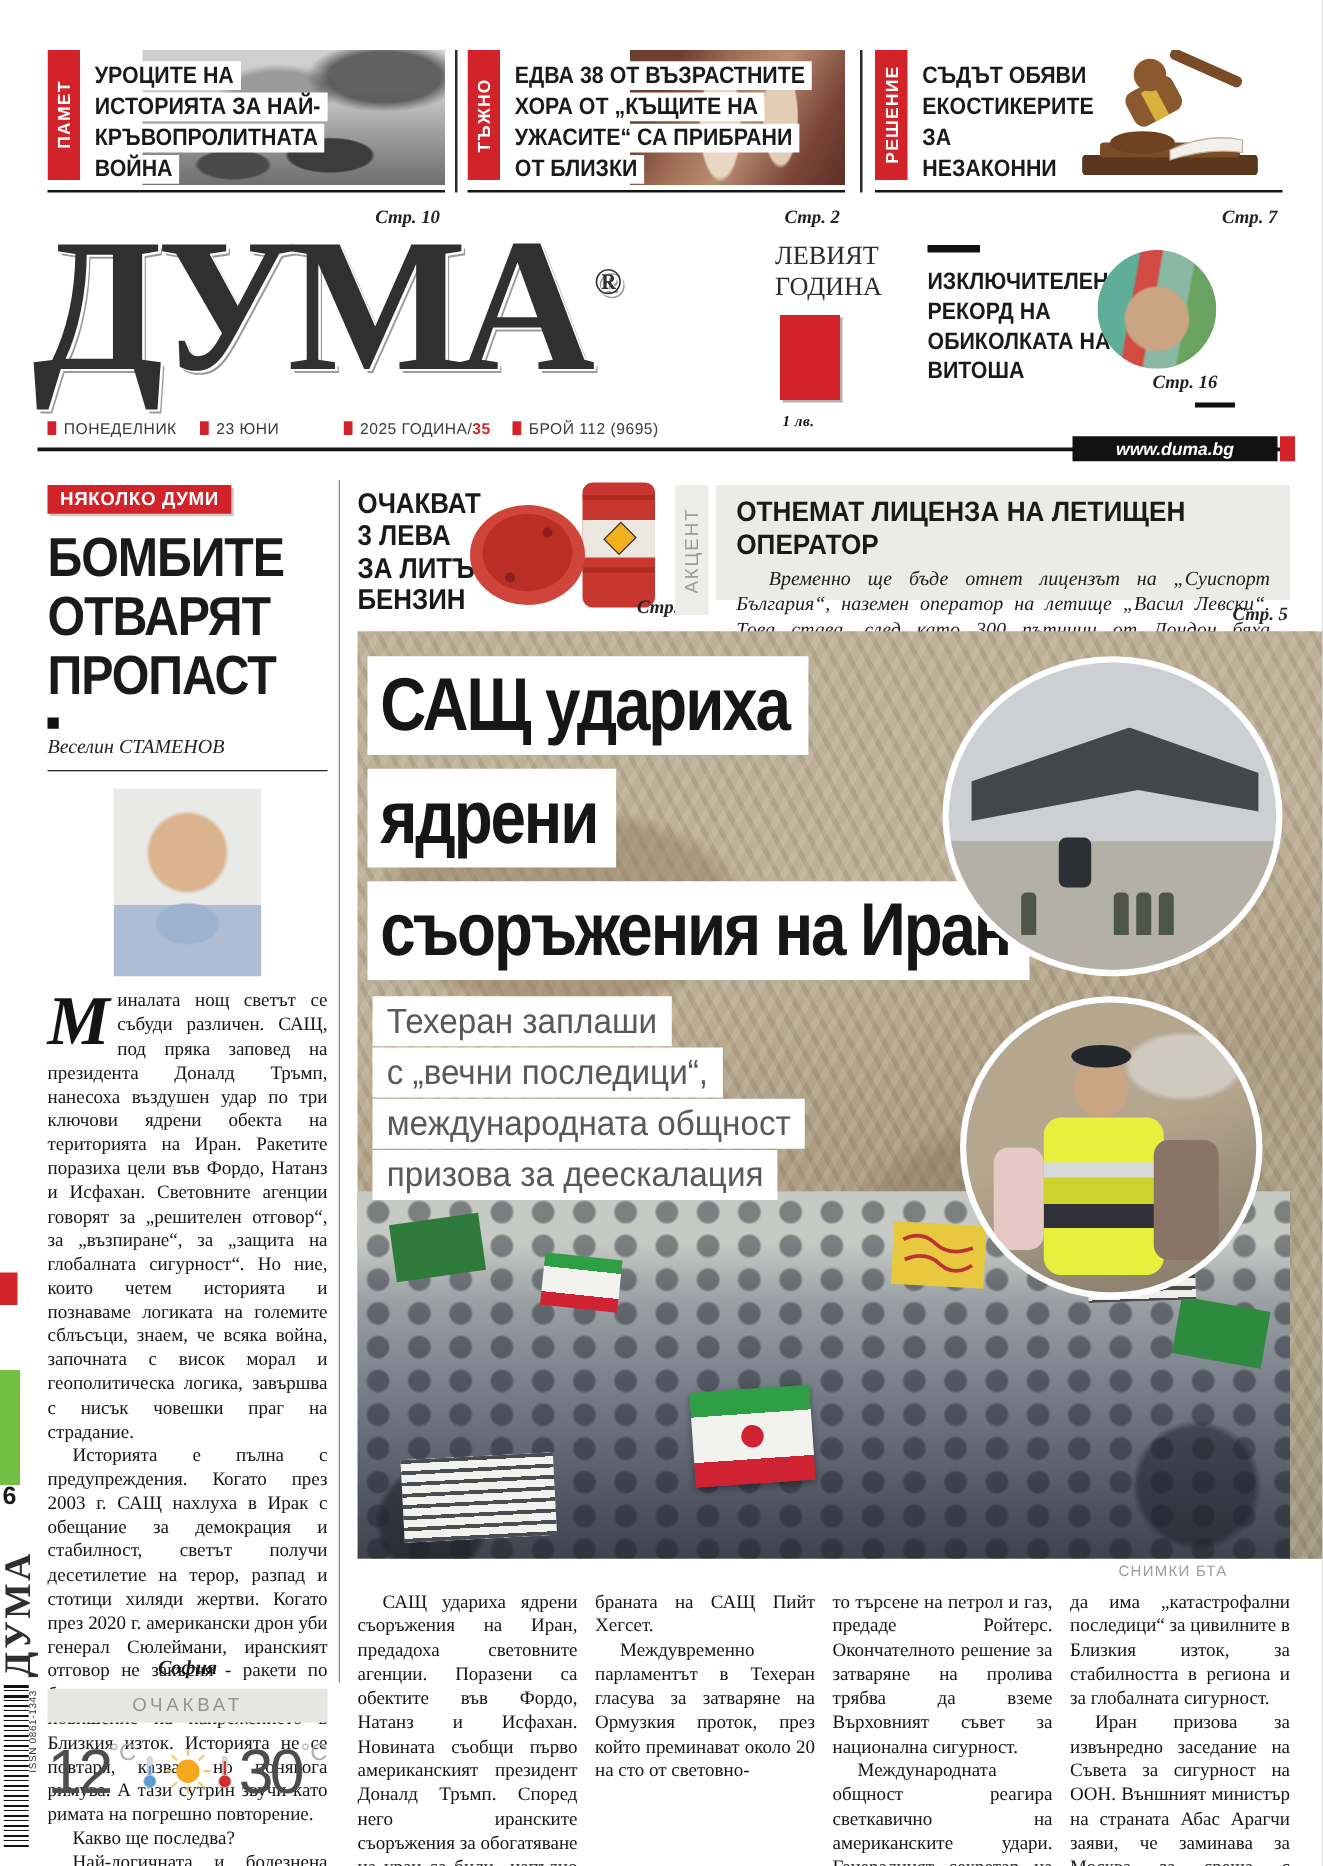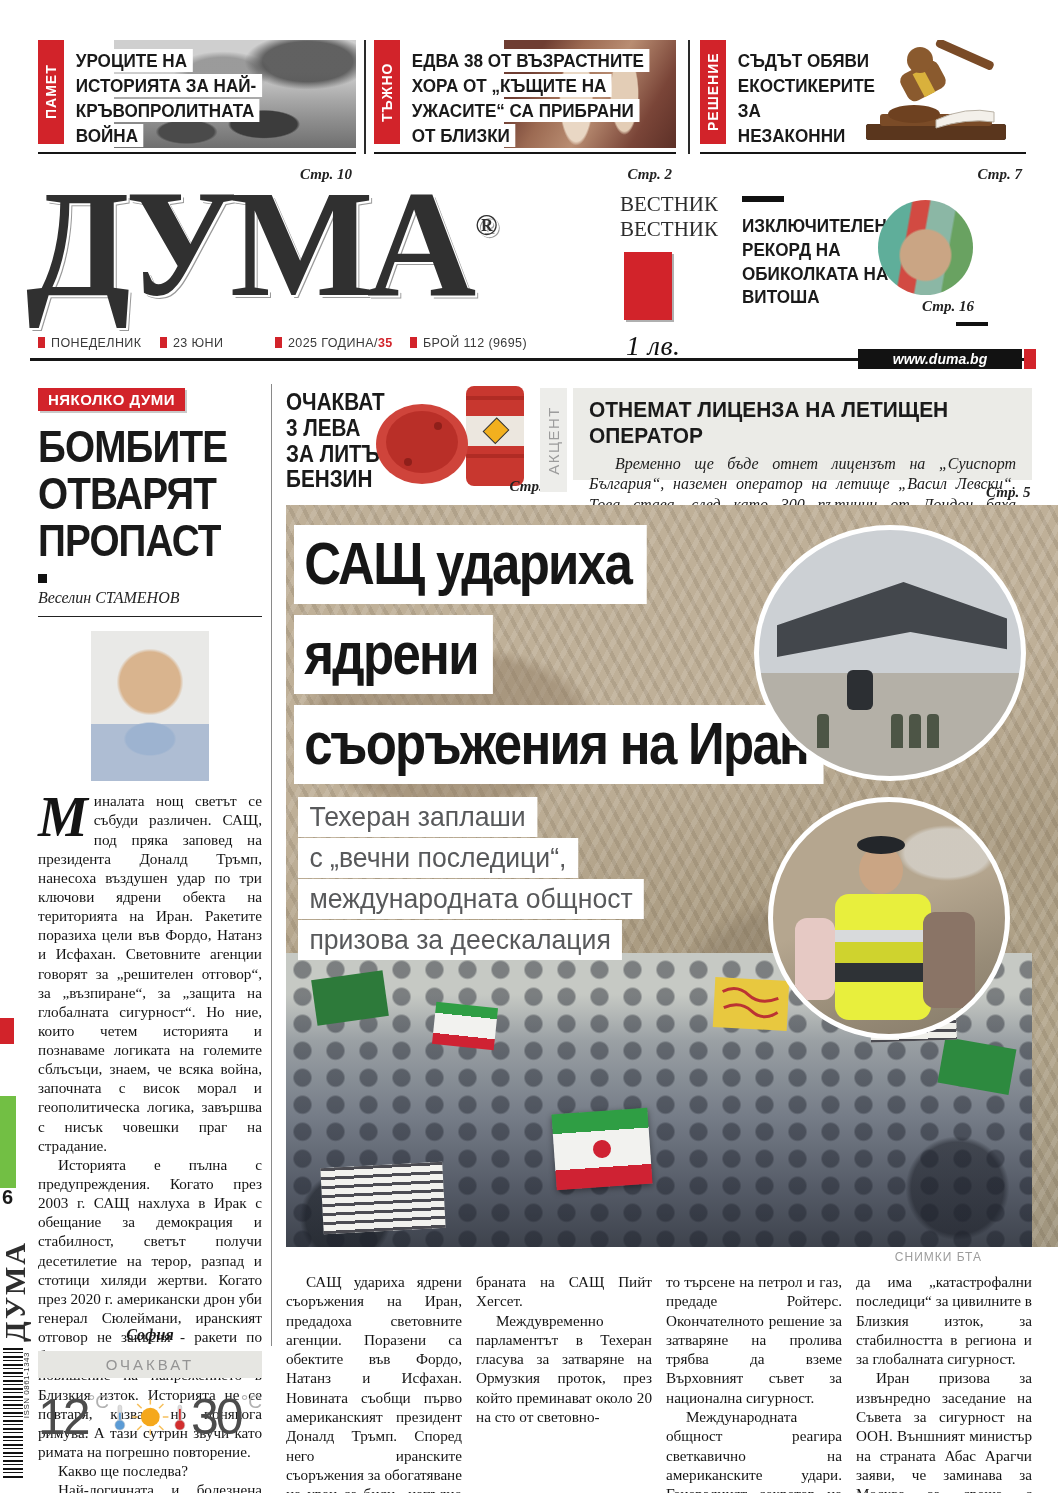--- a/index.html
+++ b/index.html
@@ -49,21 +49,21 @@
       radial-gradient(circle at 50% 58%, #caa584 0 34%, transparent 37%),
       linear-gradient(100deg,#5fae9a 0 30%,#d24a42 32% 46%,#8bb7a5 48% 70%,#69a261 72%);}
   .promo-page{left:922px;top:298px;}
   .promo-bar{left:956px;top:322px;width:32px;height:4px;background:#111;}
 
   
   .dateline{left:38px;top:336px;width:990px;height:22px;font-size:12.5px;color:#3a3a3a;letter-spacing:.4px;}
   .dl{position:absolute;top:0;}
   .dl::before{content:"";display:inline-block;width:7px;height:11px;background:#d2232a;margin-right:6px;vertical-align:-1px;}
   .dl .red{color:#d2232a;font-weight:700;}
-  .price{position:absolute;left:588px;top:-6px;font-family:"Liberation Serif",serif;font-style:italic;font-size:28px;color:#111;}
+  .price{position:absolute;left:588px;top:-6px;font-family:"Liberation Serif",serif;font-style:italic;font-size:12px;color:#111;font-weight:bold;}
   .rule-main{left:30px;top:358px;width:998px;height:3px;background:#161616;}
   .site-box{left:858px;top:349px;width:164px;height:20px;background:#121212;color:#fff;
             font-weight:700;font-style:italic;font-size:14px;text-align:center;line-height:20px;}
   .site-red{left:1024px;top:349px;width:12px;height:20px;background:#d2232a;}
 
   
   .col-div{left:271px;top:384px;width:1px;height:962px;background:#8a8a8a;}
   .opinion{left:38px;top:388px;width:224px;}
   .badge{display:inline-block;background:#d2232a;color:#fff;font-weight:700;font-size:15px;
          padding:3px 10px;letter-spacing:.5px;box-shadow:2px 2px 0 #c9c9c9;}
@@ -214,21 +214,21 @@
       </div>
       <div class="vtag">РЕШЕНИЕ</div>
       <div class="t-title" style="width:150px;"><span class="strip">СЪДЪТ ОБЯВИ ЕКОСТИКЕРИТЕ ЗА НЕЗАКОННИ</span></div>
     </div>
     <div class="t-rule"></div>
     <div class="t-page pageref">Стр. 7</div>
   </div>
 
   <div class="abs logo"><span>ДУМА</span><sup>®</sup></div>
   <div class="abs red-dot"></div>
-  <div class="abs tagline" style="width:90px;">ВЕСТНИК ВЕСТНИК</div>
+  <div class="abs tagline" style="width:90px;">ЛЕВИЯТ ГОДИНА</div>
 
   <div class="abs promo-dash"></div>
   <div class="abs promo-title">ИЗКЛЮЧИТЕЛЕН РЕКОРД НА ОБИКОЛКАТА НА ВИТОША</div>
   <div class="abs promo-photo"></div>
   <div class="abs promo-page pageref">Стр. 16</div>
   <div class="abs promo-bar"></div>
 
   <div class="abs dateline">
     <span class="dl" style="left:0;"><span>ПОНЕДЕЛНИК</span></span>
     <span class="dl" style="left:122px;"><span>23 ЮНИ</span></span>

